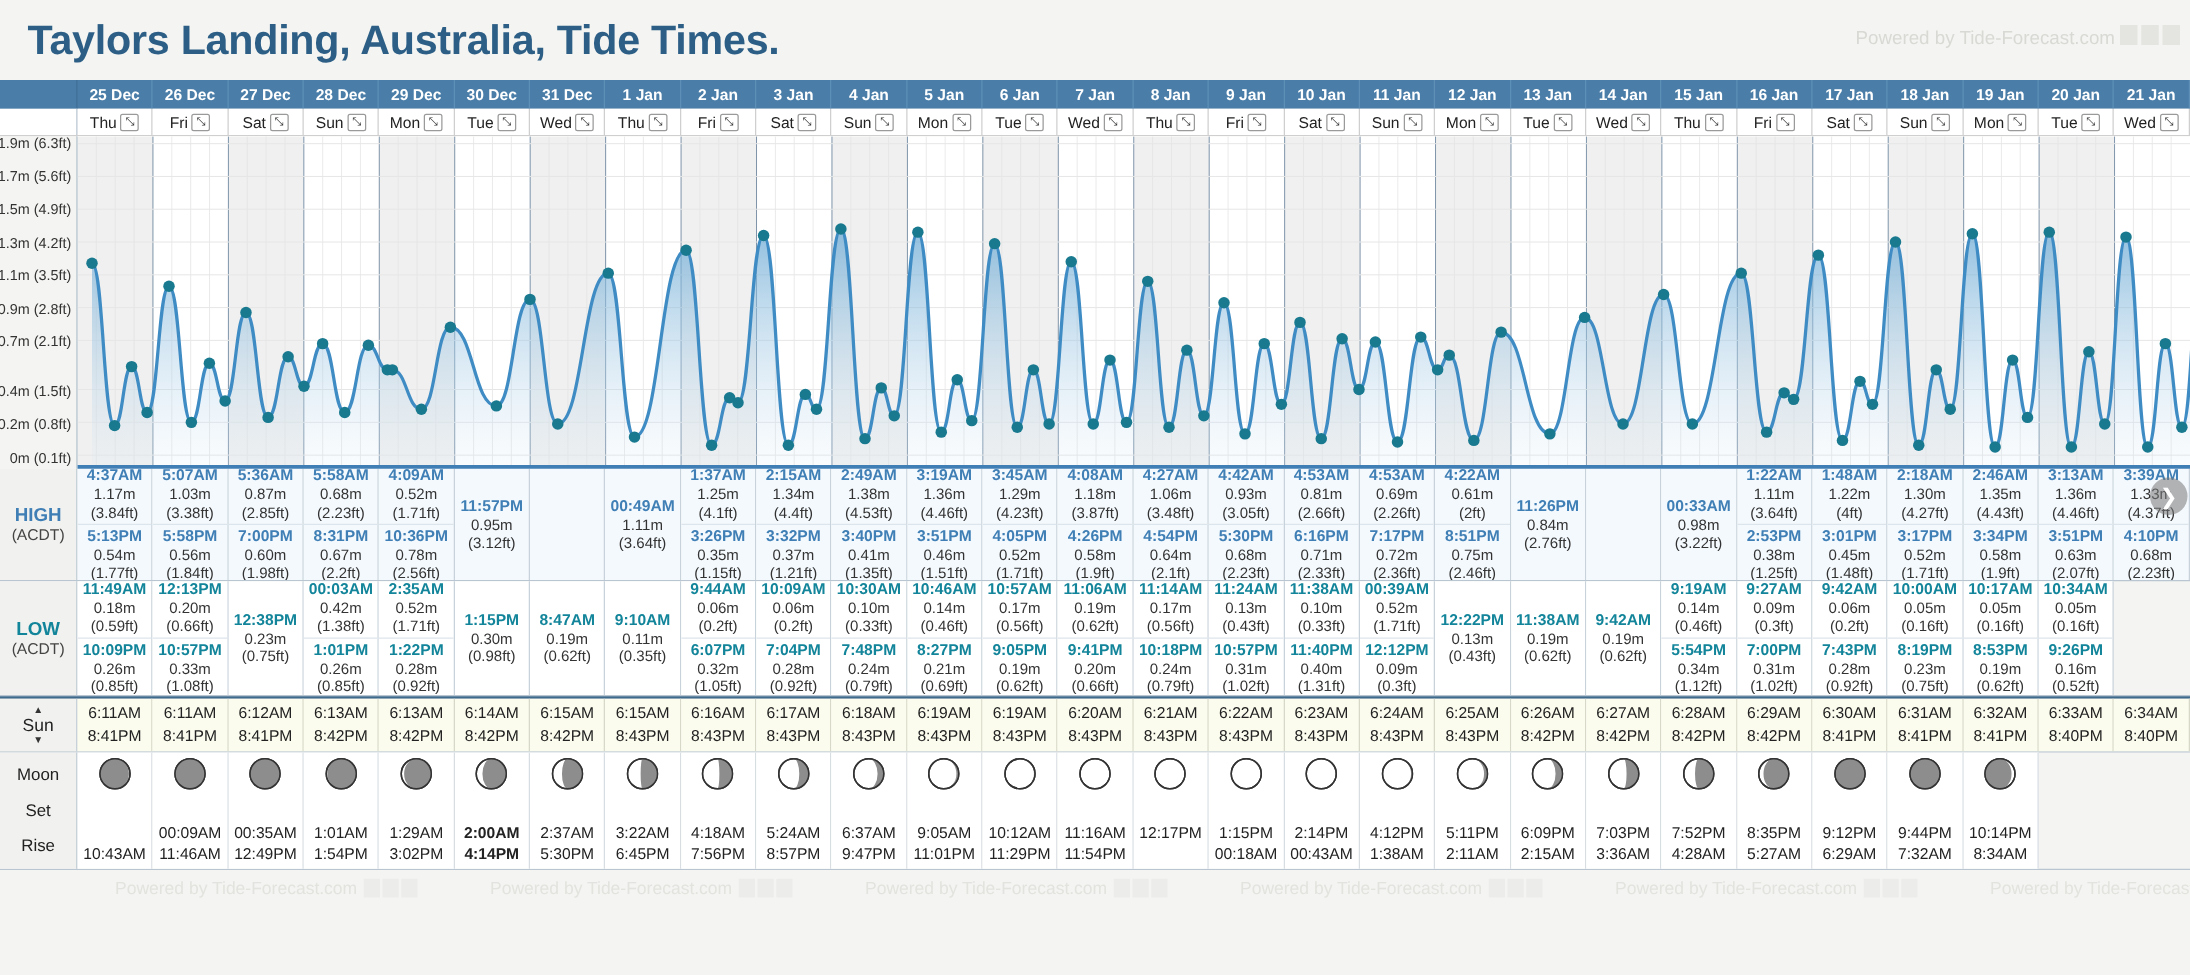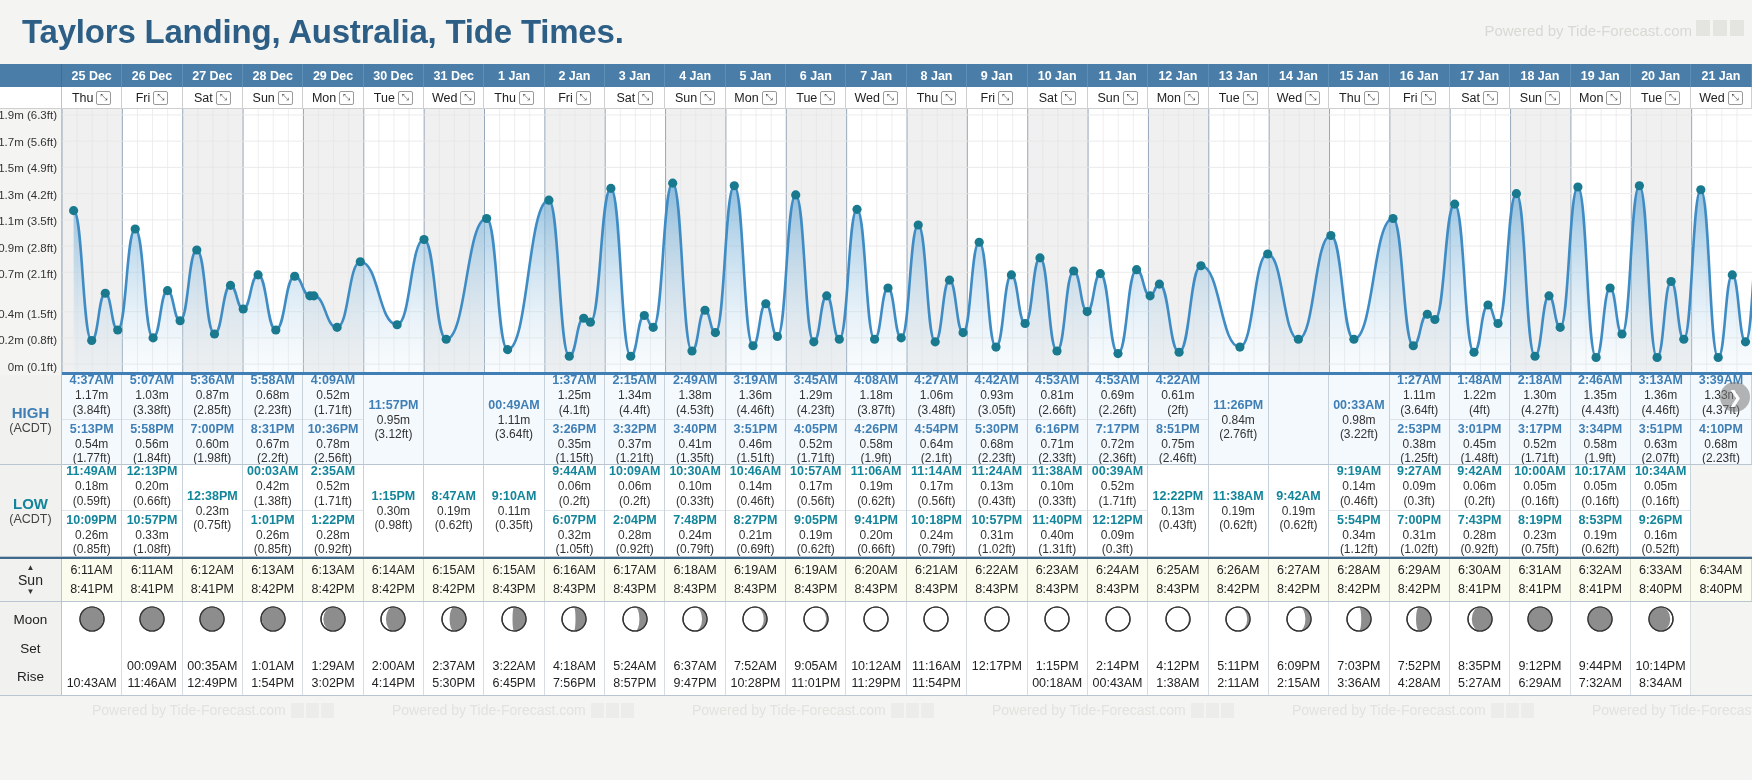--- a/index.html
+++ b/index.html
@@ -783,21 +783,21 @@
       <div class="tcell" style="width: 60.3571px; min-width: 60.3571px;"></div>
       <div class="tcell" style="width: 60.3571px; min-width: 60.3571px;">
         <div class="ev">
           <span class="t">00:33AM</span>
           <span class="m">0.98m</span>
           <span class="f">(3.22ft)</span>
         </div>
       </div>
       <div class="tcell" style="width: 60.3571px; min-width: 60.3571px;">
         <div class="ev">
-          <span class="t">1:27AM</span>
+          <span class="t">1:22AM</span>
           <span class="m">1.11m</span>
           <span class="f">(3.64ft)</span>
         </div>
         <div class="ev">
           <span class="t">2:53PM</span>
           <span class="m">0.38m</span>
           <span class="f">(1.25ft)</span>
         </div>
       </div>
       <div class="tcell" style="width: 60.3571px; min-width: 60.3571px;">
@@ -955,21 +955,21 @@
           <span class="f">(1.05ft)</span>
         </div>
       </div>
       <div class="tcell" style="width: 60.3571px; min-width: 60.3571px;">
         <div class="ev">
           <span class="t">10:09AM</span>
           <span class="m">0.06m</span>
           <span class="f">(0.2ft)</span>
         </div>
         <div class="ev">
-          <span class="t">2:04PM</span>
+          <span class="t">7:04PM</span>
           <span class="m">0.28m</span>
           <span class="f">(0.92ft)</span>
         </div>
       </div>
       <div class="tcell" style="width: 60.3571px; min-width: 60.3571px;">
         <div class="ev">
           <span class="t">10:30AM</span>
           <span class="m">0.10m</span>
           <span class="f">(0.33ft)</span>
         </div>
@@ -1332,21 +1332,21 @@
         <svg class="moon-ic" viewBox="0 0 26 26">
     <circle cx="13" cy="13" r="12" fill="#ffffff" stroke="#333" stroke-width="1.2"></circle>
     <path d="M 13 1 A 12 12 0 0 1 13 25 A 9.708203932499368 12 0 0 1 13 1 Z" fill="#8d8d8d"></path>
     <circle cx="13" cy="13" r="12" fill="none" stroke="#333" stroke-width="1.2"></circle>
   </svg>
         <div class="mtimes">
           <span>1:29AM</span>
           <span>3:02PM</span>
         </div>
       </div>
-      <div class="mcell" style="width: 60.3571px; min-width: 60.3571px;">
+      <div class="mcell" style="width: 60.3571px; min-width: 60.3571px; font-weight: bold;">
         <svg class="moon-ic" viewBox="0 0 26 26">
     <circle cx="13" cy="13" r="12" fill="#ffffff" stroke="#333" stroke-width="1.2"></circle>
     <path d="M 13 1 A 12 12 0 0 1 13 25 A 7.053423027509677 12 0 0 1 13 1 Z" fill="#8d8d8d"></path>
     <circle cx="13" cy="13" r="12" fill="none" stroke="#333" stroke-width="1.2"></circle>
   </svg>
         <div class="mtimes">
           <span>2:00AM</span>
           <span>4:14PM</span>
         </div>
       </div>
@@ -1396,31 +1396,20 @@
       </div>
       <div class="mcell" style="width: 60.3571px; min-width: 60.3571px;">
         <svg class="moon-ic" viewBox="0 0 26 26">
     <circle cx="13" cy="13" r="12" fill="#ffffff" stroke="#333" stroke-width="1.2"></circle>
     <path d="M 13 1 A 12 12 0 0 1 13 25 A 7.053423027509678 12 0 0 0 13 1 Z" fill="#8d8d8d"></path>
     <circle cx="13" cy="13" r="12" fill="none" stroke="#333" stroke-width="1.2"></circle>
   </svg>
         <div class="mtimes">
           <span>6:37AM</span>
           <span>9:47PM</span>
-        </div>
-      </div>
-      <div class="mcell" style="width: 60.3571px; min-width: 60.3571px;">
-        <svg class="moon-ic" viewBox="0 0 26 26">
-    <circle cx="13" cy="13" r="12" fill="#ffffff" stroke="#333" stroke-width="1.2"></circle>
-    <path d="M 13 1 A 12 12 0 0 1 13 25 A 8.747623529056938 12 0 0 0 13 1 Z" fill="#8d8d8d"></path>
-    <circle cx="13" cy="13" r="12" fill="none" stroke="#333" stroke-width="1.2"></circle>
-  </svg>
-        <div class="mtimes">
-          <span>7:52AM</span>
-          <span>10:28PM</span>
         </div>
       </div>
       <div class="mcell" style="width: 60.3571px; min-width: 60.3571px;">
         <svg class="moon-ic" viewBox="0 0 26 26">
     <circle cx="13" cy="13" r="12" fill="#ffffff" stroke="#333" stroke-width="1.2"></circle>
     <path d="M 13 1 A 12 12 0 0 1 13 25 A 10.13193510602418 12 0 0 0 13 1 Z" fill="#8d8d8d"></path>
     <circle cx="13" cy="13" r="12" fill="none" stroke="#333" stroke-width="1.2"></circle>
   </svg>
         <div class="mtimes">
           <span>9:05AM</span>

